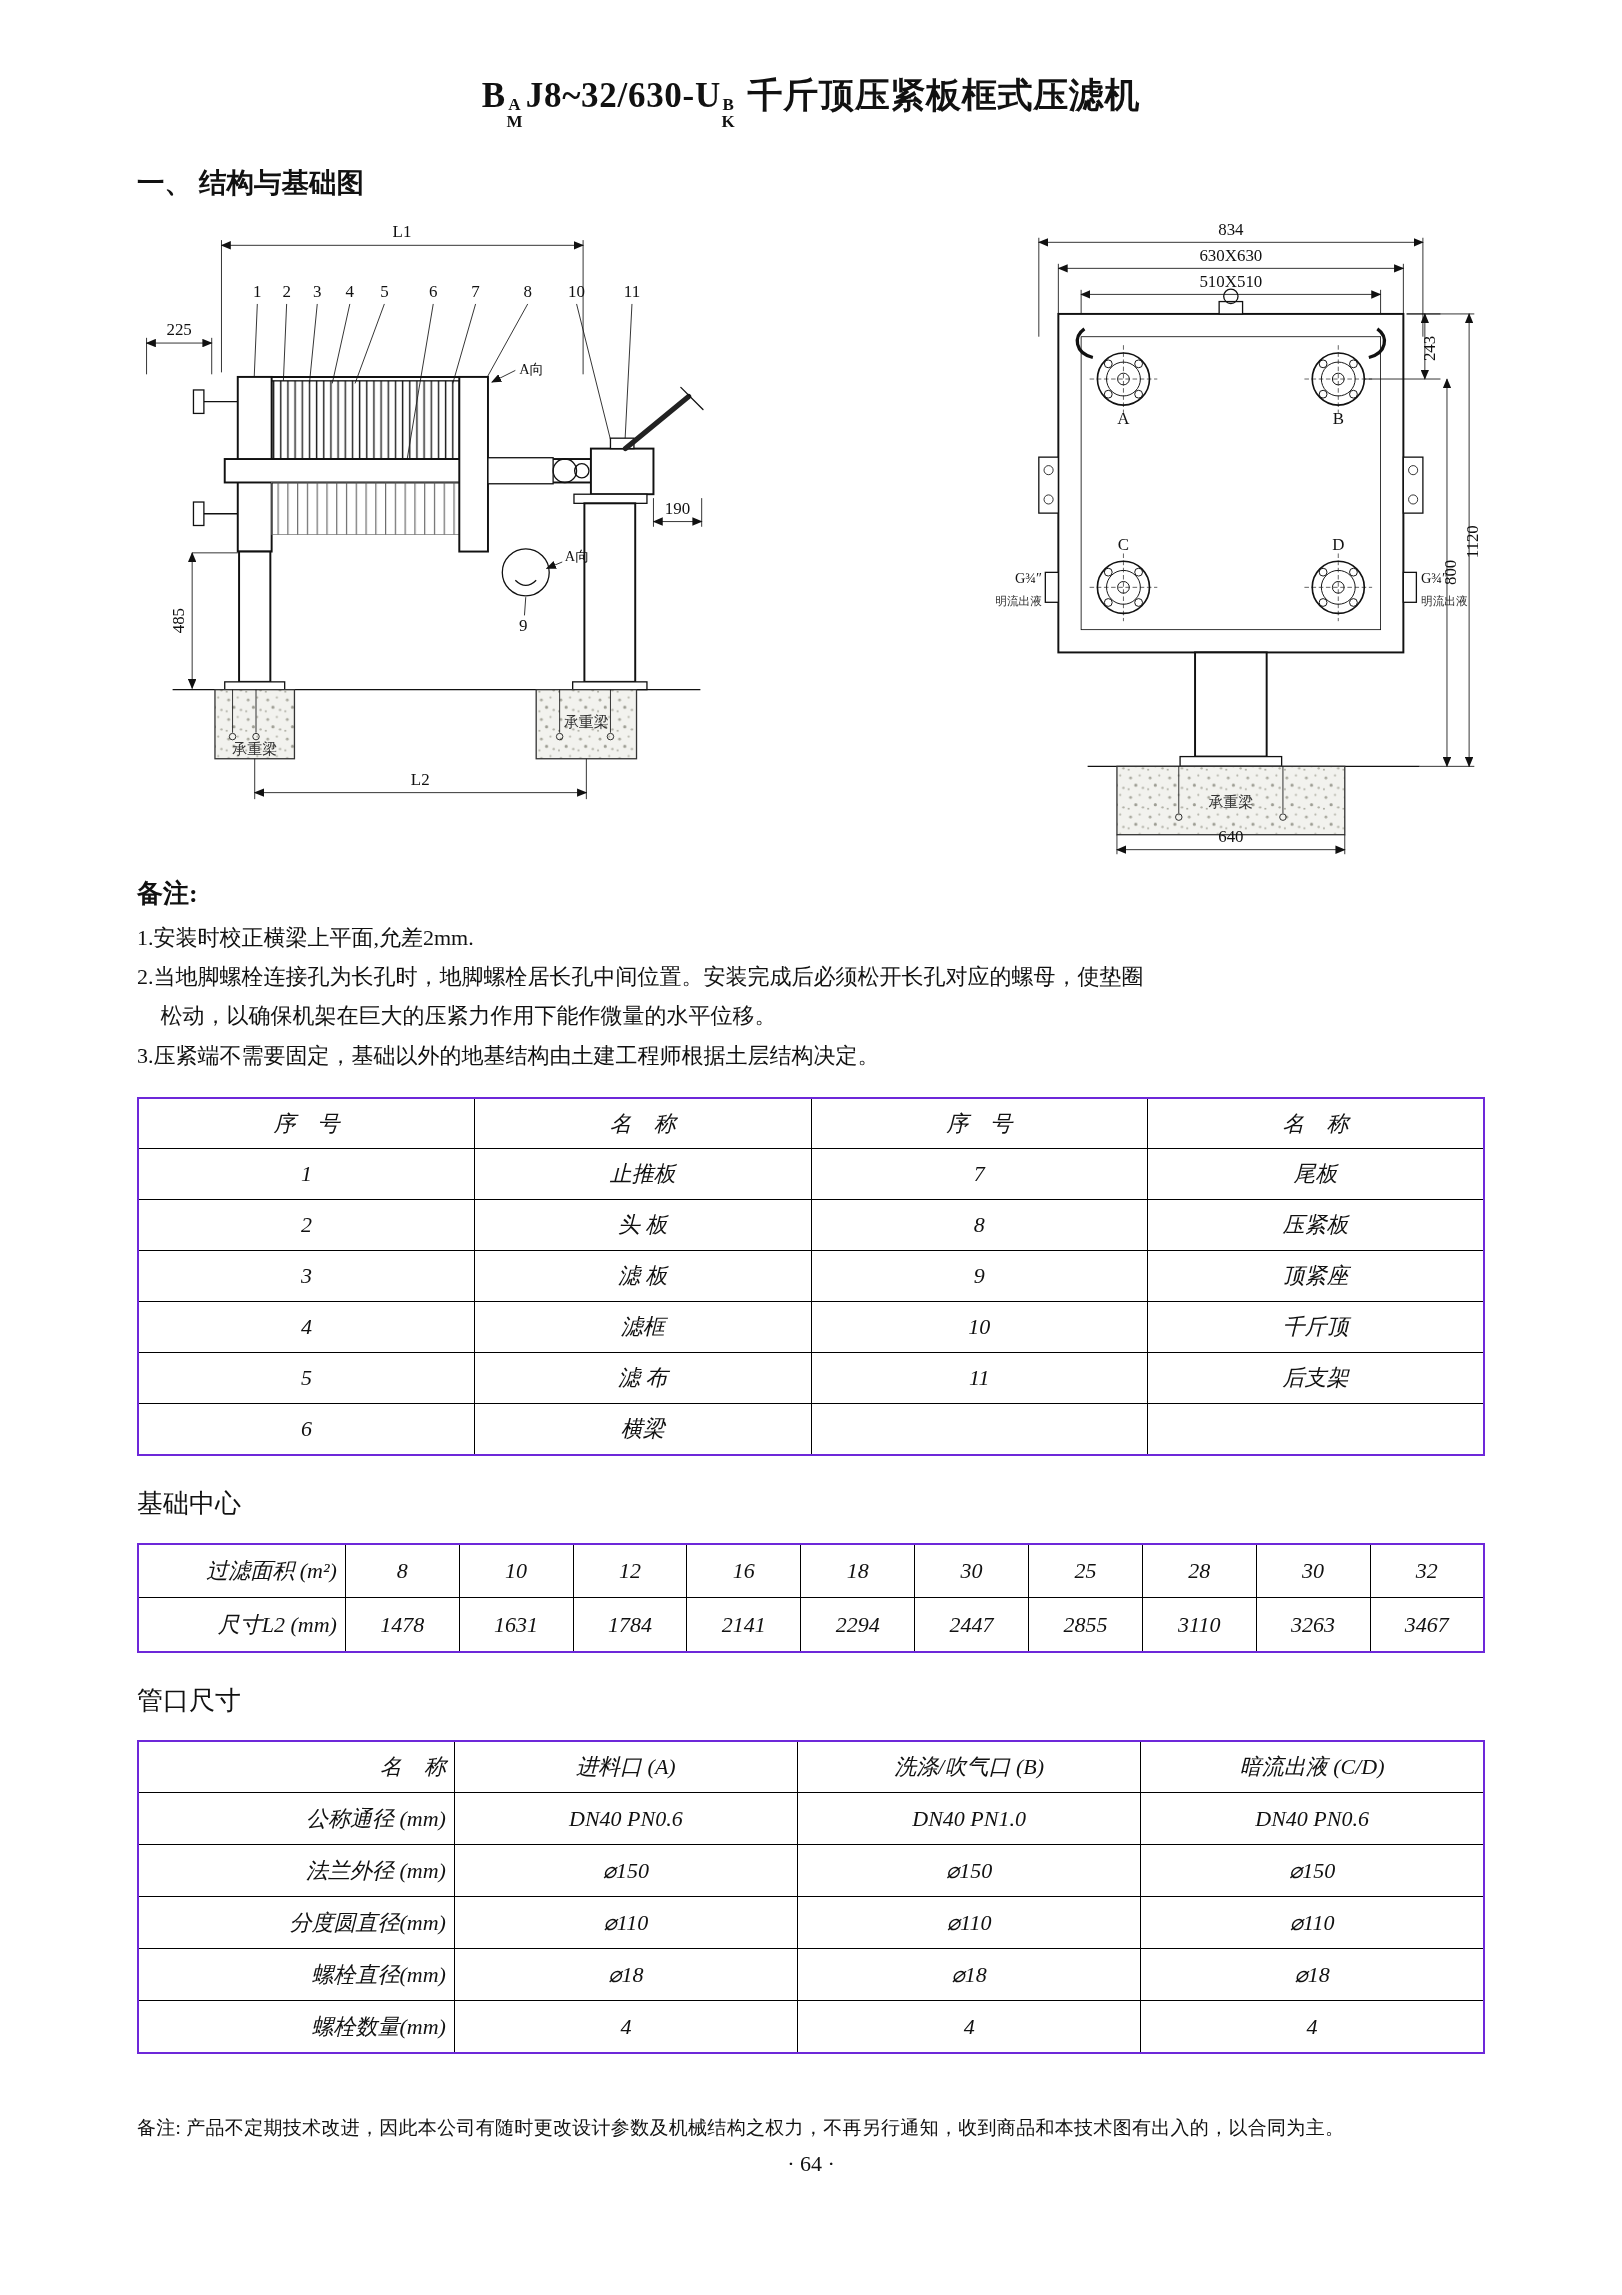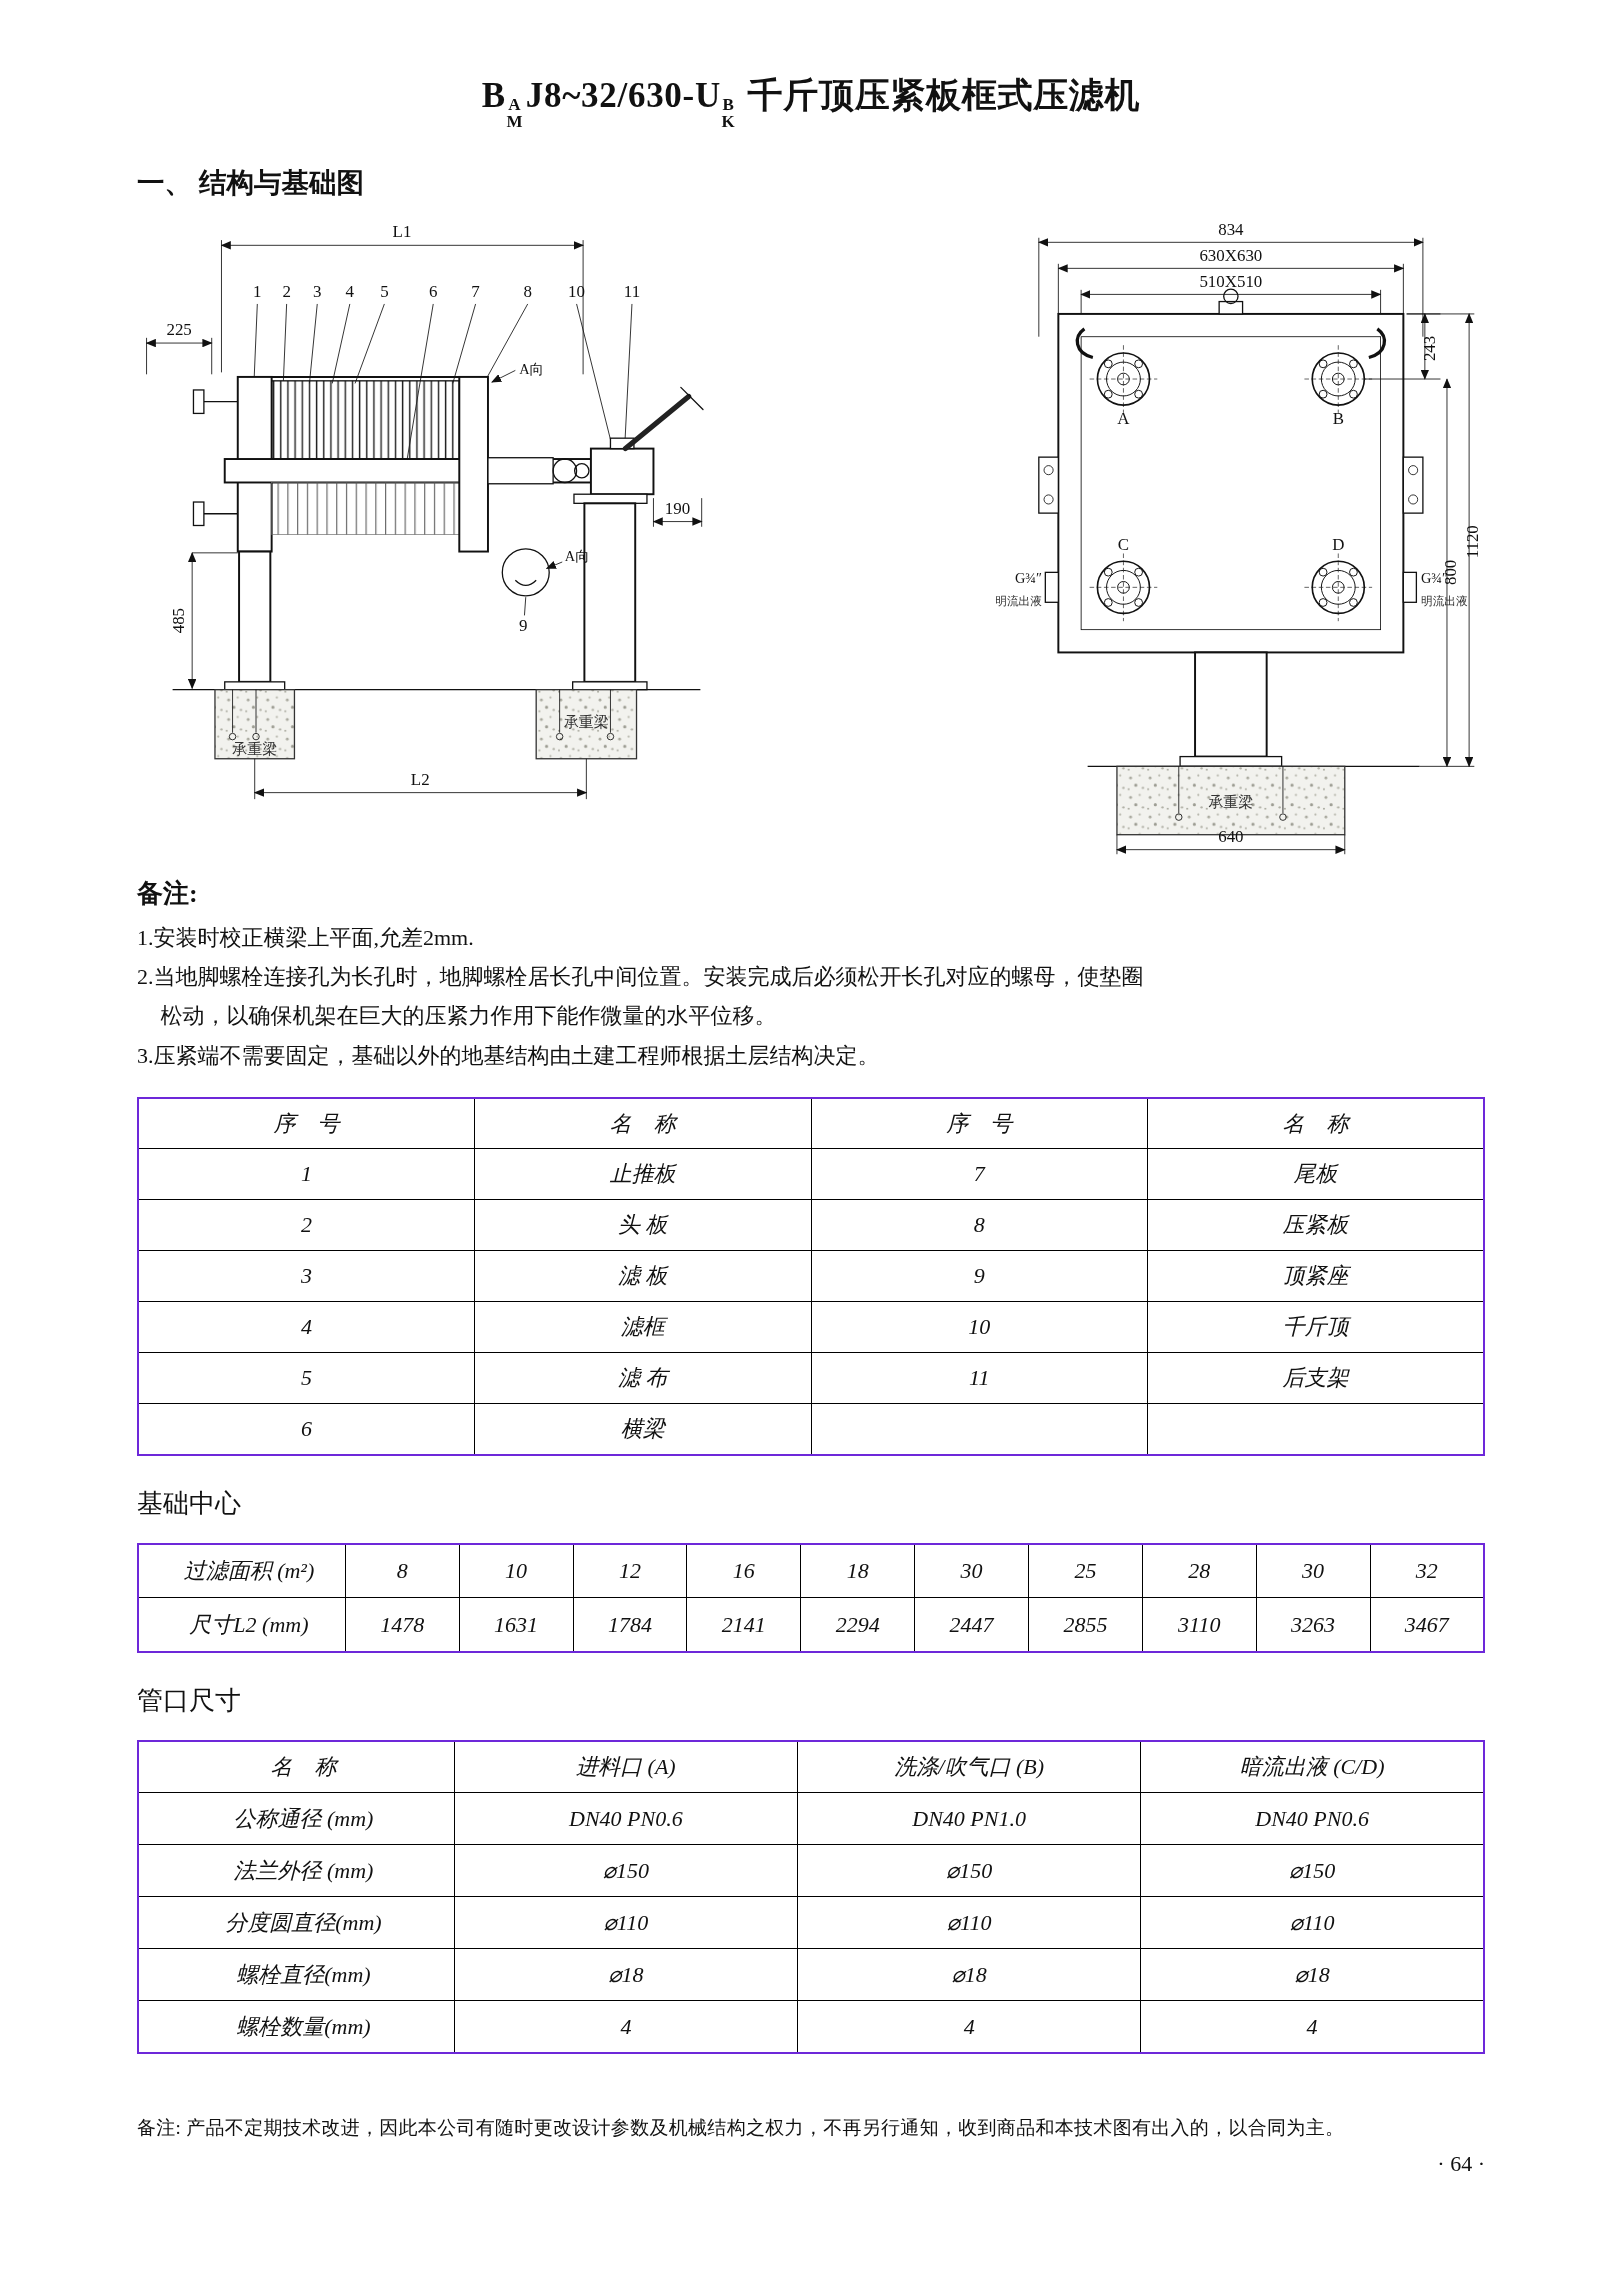--- a/index.html
+++ b/index.html
@@ -33,27 +33,27 @@
   
   .notes-head { font-size:26px; font-weight:bold; margin:17px 0 7px 0; }
   .note-line { font-size:22px; line-height:1.78; }
   .note-indent { padding-left:23.6px; }
   
   table { border-collapse:collapse; width:100%; table-layout:fixed; }
   .tbl { border:2px solid #6d28d9; margin-top:22px;font-style:italic; }
   .tbl th, .tbl td { border:1.3px solid #000; font-size:22px; font-weight:normal;
                      text-align:center; height:51px; padding:0 7.9px; overflow:hidden; }
   .tbl th { font-weight:normal; }
-  td.left, th.left { text-align:center; padding-left:22px; }
+  td.left, th.left { text-align:right; padding-left:22px; }
   .parts col { width:25%; }
   .found td { height:54px; }
   .pipe td, .pipe th { height:52px; }
   
   .footnote { font-size:19px; margin-top:61px; letter-spacing:0.3px; }
-  .pageno { text-align:right; font-size:22px; margin-top:10.5px; }
+  .pageno { text-align:center; font-size:22px; margin-top:10.5px; }
 </style>
 </head>
 <body>
 
 <div class="page">
 
   <div class="title">
     <span>B</span><span class="tstack">
         <span>A</span>
         <span>M</span>

